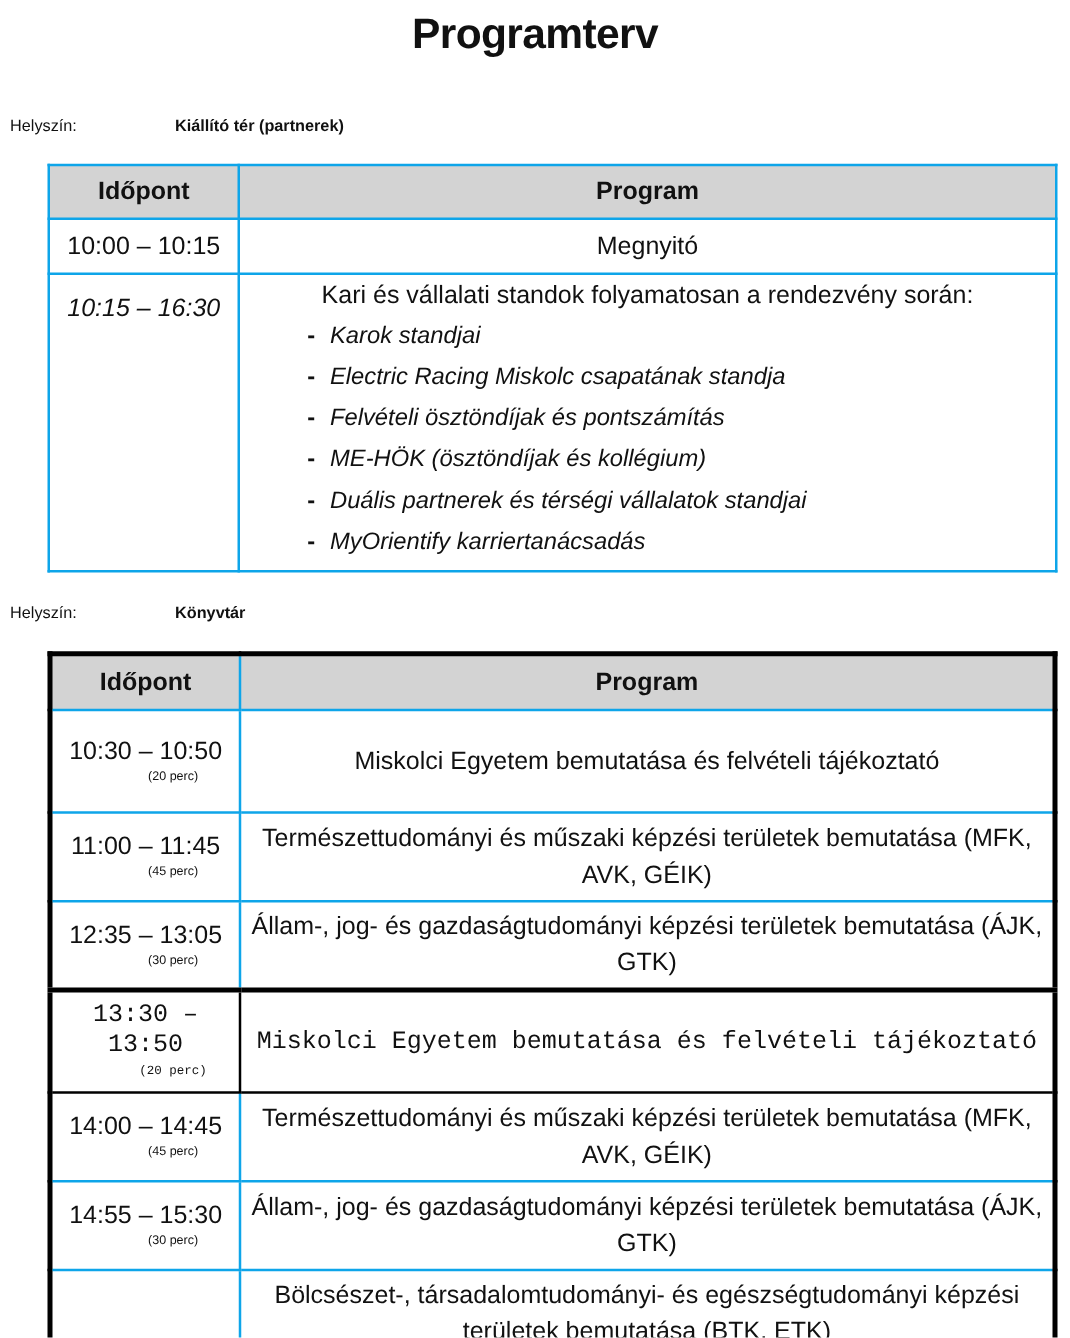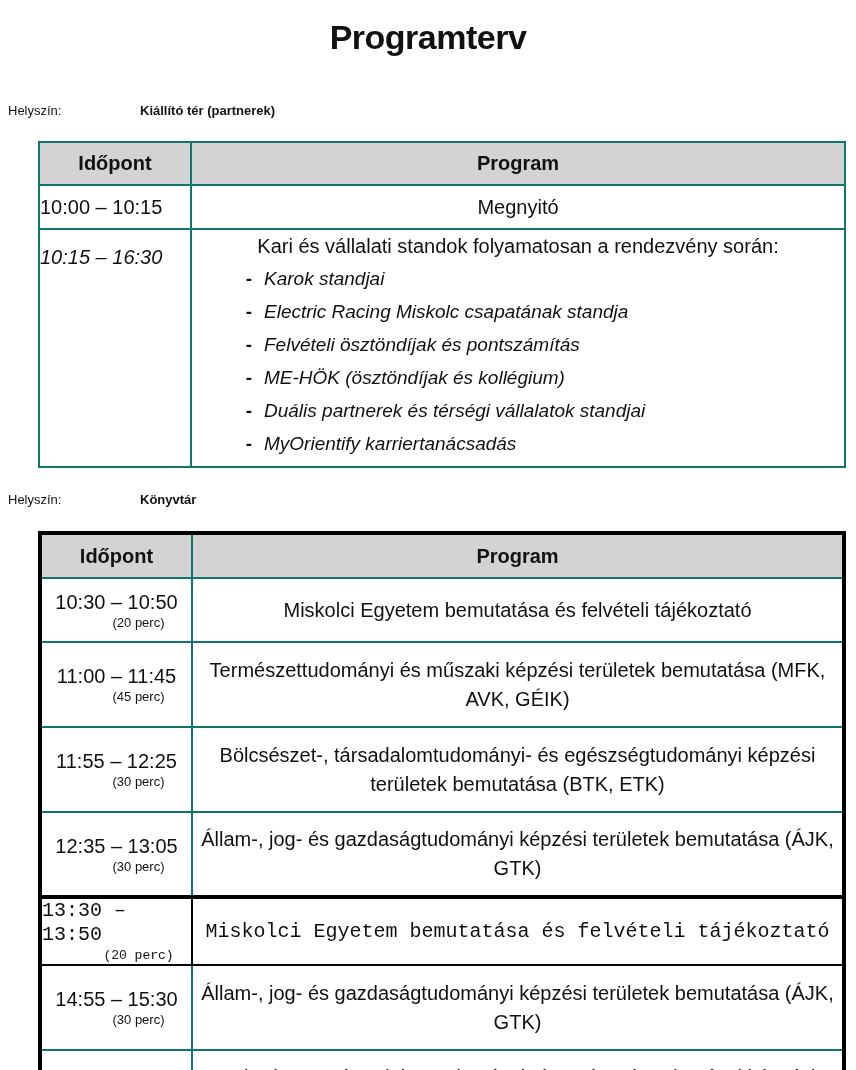--- a/index.html
+++ b/index.html
@@ -5,21 +5,21 @@
   html,body{margin:0;padding:0;background:#ffffff;}
   body{
     width:856px;height:1070px;
     font-family:"Liberation Sans", sans-serif;
     color:#111;
     -webkit-font-smoothing:antialiased;
   }
   .page{width:856px;height:1070px;overflow:hidden;position:relative;}
 
   h1.doc-title{
-    margin:0;padding-top:16px;
+    margin:0;padding-top:6px;
     text-align:center;
     font-size:34px;font-weight:700;line-height:42px;
     letter-spacing:-0.5px;
   }
 
   .location-row{
     display:flex;align-items:baseline;
     margin-left:8px;
     font-size:13px;line-height:24px;
   }
@@ -28,58 +28,58 @@
   .location-label{width:132px;flex:0 0 132px;font-weight:400;}
   .location-value{font-weight:700;}
 
   table.schedule{
     border-collapse:collapse;
     margin-left:38px;
     width:808px;
     table-layout:fixed;
   }
   table.schedule th, table.schedule td{
-    border:2px solid #0f766e;
+    border:2px solid #0ea5e9;
     padding:0;
     vertical-align:middle;
   }
   table.t2, table.t2 tr.thick-top td{border-color:#000;}
   table.t2{border:4px solid #000;}
   table.t2 tr.thick-top td{border-top-width:4px;font-family:Liberation Mono, monospace;}
 
   col.time-col{width:152px;}
 
   th.head-cell{
     background:#d3d3d3;
     font-size:20px;font-weight:700;
     text-align:center;
   }
   .t1 tr.head-row{height:43px;}
   .t2 tr.head-row{height:45px;}
 
   td.time-cell{
-    text-align:left;
+    text-align:center;
     font-size:20px;
   }
   .time-stack{display:flex;flex-direction:column;align-items:center;justify-content:center;}
   .time-main{font-size:20px;line-height:24px;}
-  .time-sub{font-size:13px;line-height:16px;margin-top:1px;margin-left:44px;}
+  .time-sub{font-size:10px;line-height:16px;margin-top:1px;margin-left:44px;}
 
   td.program-cell{
     text-align:center;
     font-size:20px;line-height:29px;
     padding:6px 14px 6px 12px;
   }
 
   .t1 tr.row-1{height:44px;}
   .t1 tr.row-2{height:193px;}
   .t1 td.program-top{vertical-align:top;padding-top:2px;border-radius:14px;}
 
-  .t2 tr.h-single{height:64px;}
-  .t2 tr.h-double{height:85px;}
+  .t2 tr.h-single{height:82px;}
+  .t2 tr.h-double{height:71px;}
 
   ul.stand-list{
     list-style:none;
     margin:7px 0 0 0;
     padding:0 0 0 42px;
   }
   ul.stand-list li{
     display:flex;
     font-style:italic;
     font-size:19px;line-height:22px;
@@ -181,29 +181,20 @@
     <tr class="h-double">
       <td class="time-cell">
         <div class="time-stack">
           <span class="time-main">11:00 – 11:45</span>
           <span class="time-sub">(45 perc)</span>
         </div>
       </td>
       <td class="program-cell">Természettudományi és műszaki képzési területek bemutatása (MFK, AVK, GÉIK)</td>
     </tr>
 
-    <tr class="h-double">
-      <td class="time-cell">
-        <div class="time-stack">
-          <span class="time-main">11:55 – 12:25</span>
-          <span class="time-sub">(30 perc)</span>
-        </div>
-      </td>
-      <td class="program-cell">Bölcsészet-, társadalomtudományi- és egészségtudományi képzési területek bemutatása (BTK, ETK)</td>
-    </tr>
 
     <tr class="h-double">
       <td class="time-cell">
         <div class="time-stack">
           <span class="time-main">12:35 – 13:05</span>
           <span class="time-sub">(30 perc)</span>
         </div>
       </td>
       <td class="program-cell">Állam-, jog- és gazdaságtudományi képzési területek bemutatása (ÁJK, GTK)</td>
     </tr>
@@ -211,20 +202,29 @@
     <tr class="h-single thick-top">
       <td class="time-cell">
         <div class="time-stack">
           <span class="time-main">13:30 – 13:50</span>
           <span class="time-sub">(20 perc)</span>
         </div>
       </td>
       <td class="program-cell">Miskolci Egyetem bemutatása és felvételi tájékoztató</td>
     </tr>
 
+    <tr class="h-double">
+      <td class="time-cell">
+        <div class="time-stack">
+          <span class="time-main">14:00 – 14:45</span>
+          <span class="time-sub">(45 perc)</span>
+        </div>
+      </td>
+      <td class="program-cell">Természettudományi és műszaki képzési területek bemutatása (MFK, AVK, GÉIK)</td>
+    </tr>
 
     <tr class="h-double">
       <td class="time-cell">
         <div class="time-stack">
           <span class="time-main">14:55 – 15:30</span>
           <span class="time-sub">(30 perc)</span>
         </div>
       </td>
       <td class="program-cell">Állam-, jog- és gazdaságtudományi képzési területek bemutatása (ÁJK, GTK)</td>
     </tr>

